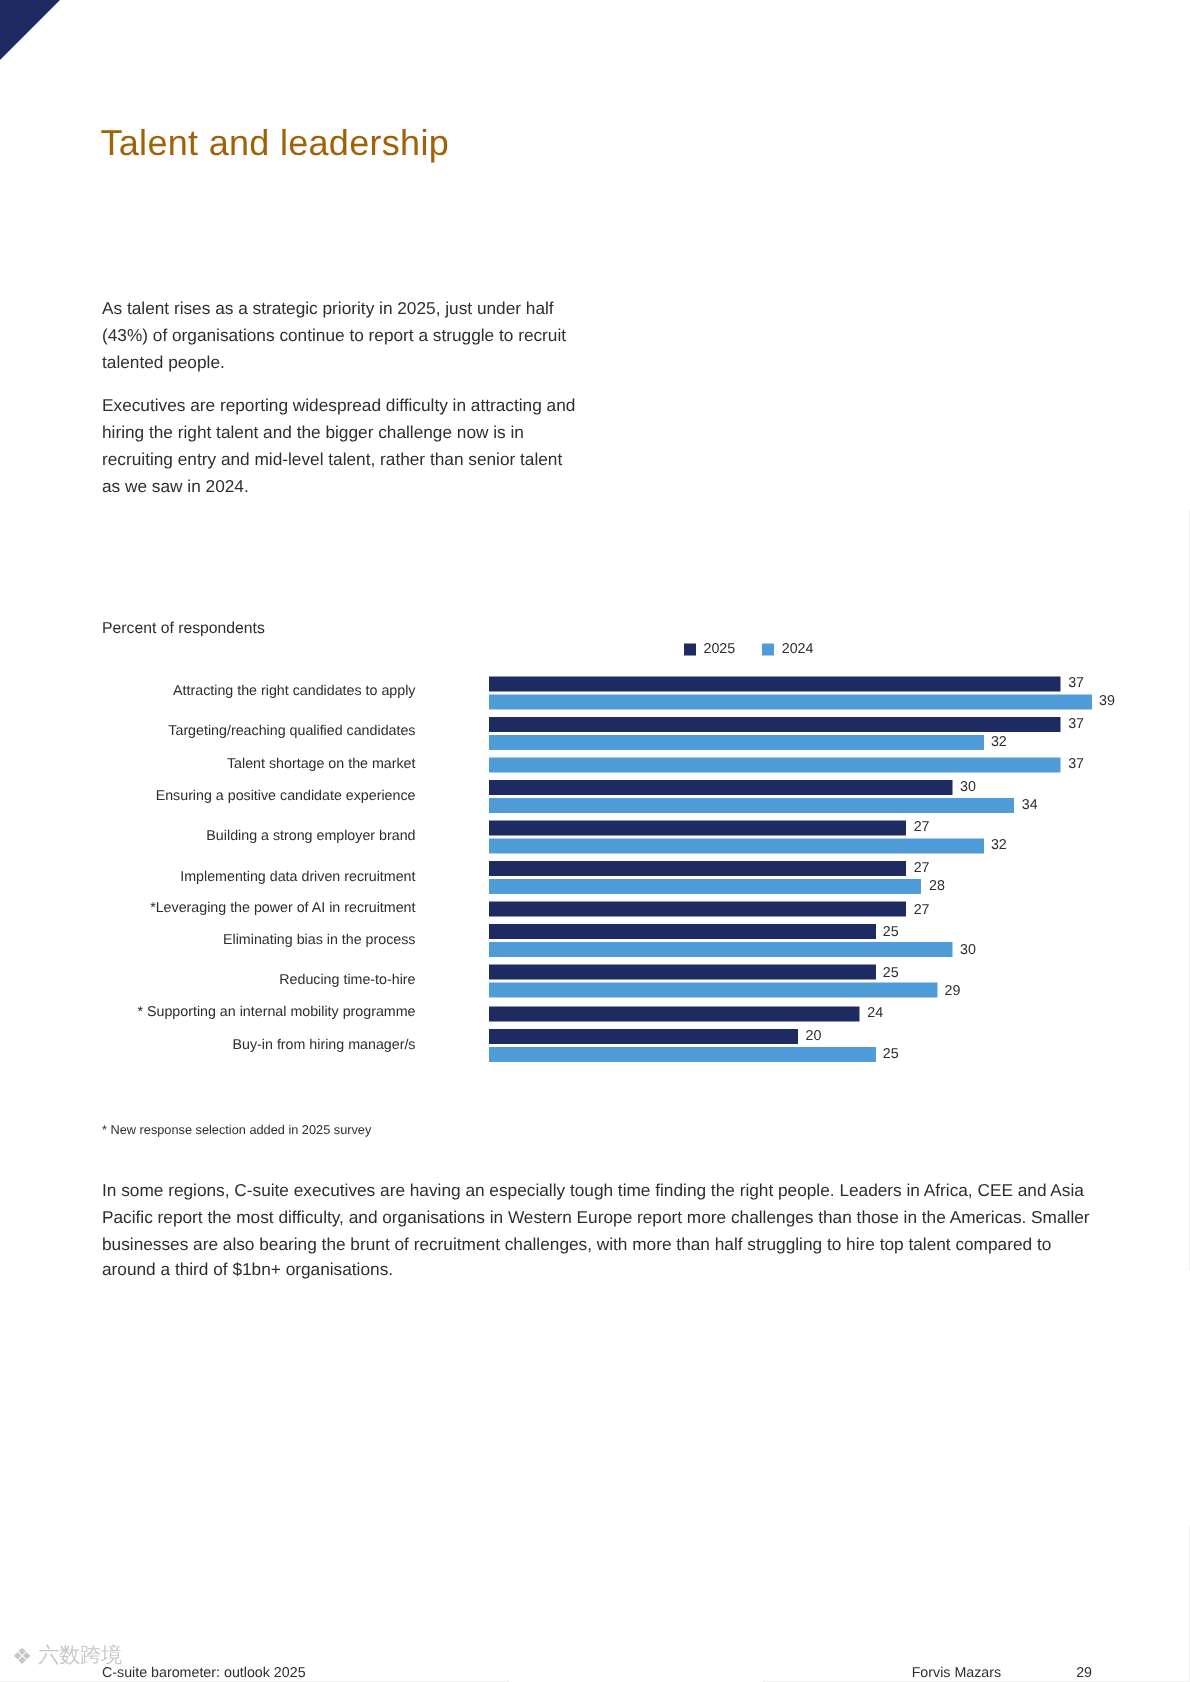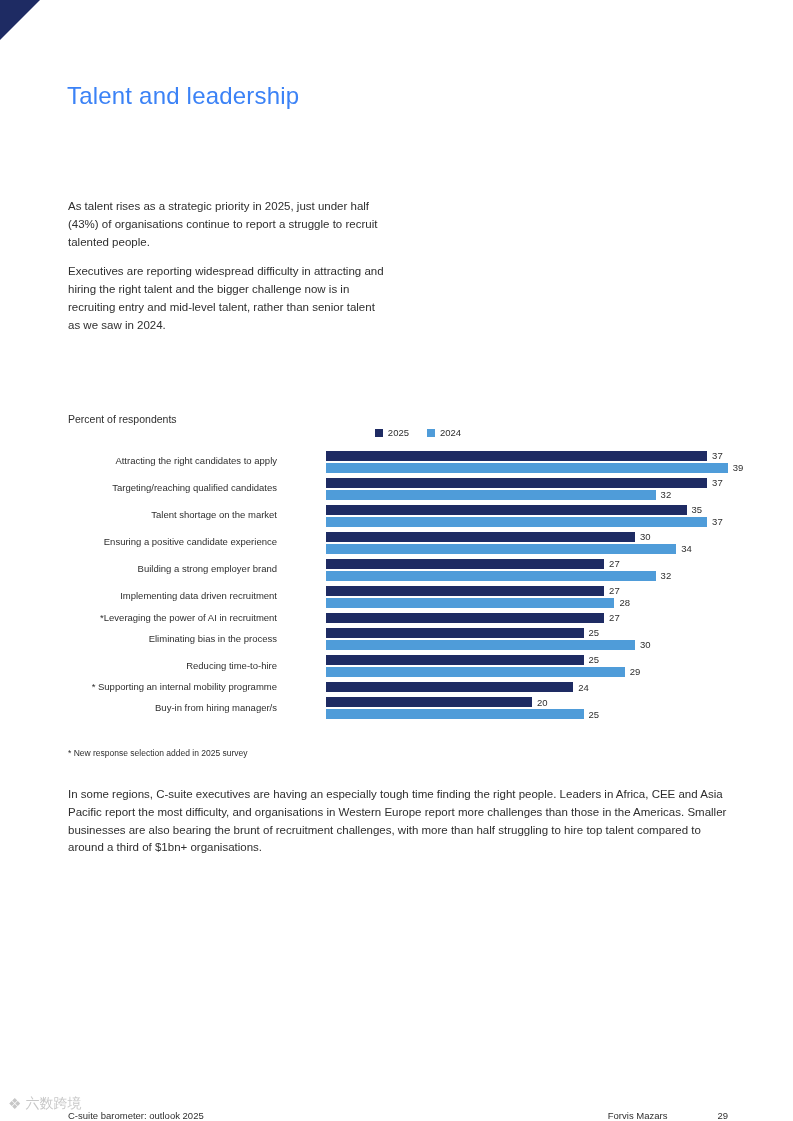--- a/index.html
+++ b/index.html
@@ -13,43 +13,43 @@
     overflow:hidden;
   }
   .corner-triangle {
     position:absolute; top:0; left:0;
     width:0; height:0;
     border-top:40px solid #1e2b63;
     border-right:40px solid transparent;
   }
   .page-title {
     position:absolute; top:66px; left:67px;
-    font-size:24px; font-weight:normal; color:#3b82f6;
+    font-size:24px; font-weight:normal; color:#a16207;
     letter-spacing:0.2px;
   }
   .intro {
     position:absolute; top:198px; left:68px;
     width:660px; display:flex; gap:26px;
   }
   .intro .col { width:317px; font-size:11.5px; line-height:1.55; color:#2e2e2e; }
   .intro p { margin:0 0 12px 0; }
   .section-heading {
     position:absolute; top:376px; left:68px;
     font-size:17px; font-weight:bold; color:#0072ce;
   }
   .section-subheading {
     position:absolute; top:413px; left:68px;
     font-size:10.5px; color:#2e2e2e;
   }
   .chart {
     position:absolute; top:427px; left:68px; width:700px;
   }
   .legend {
-    display:flex; gap:18px; margin-bottom:10px;
-    font-size:9.5px; color:#2e2e2e; align-items:center;justify-content:center;
+    display:flex; gap:18px; margin-left:388px; margin-bottom:10px;
+    font-size:9.5px; color:#2e2e2e; align-items:center;
   }
   .legend-item { display:flex; align-items:center; gap:5px; }
   .legend-swatch { width:8px; height:8px; display:inline-block; }
   .chart-row { display:flex; align-items:center; padding:2.5px 0; }
   .row-label {
     width:214px; padding-right:5px; box-sizing:border-box;
     text-align:right; font-size:9.5px; color:#2e2e2e; line-height:1.1;
   }
   .row-bars { flex:1; display:flex; flex-direction:column; gap:2px;padding-left:44px; }
   .bar-line { display:flex; align-items:center; height:10px; }
@@ -129,24 +129,20 @@
             <div class="bar-line">
               <div class="bar" style="width: 329.6px; background: rgb(79, 156, 217);"></div>
               <span class="bar-value">32</span>
             </div>
           </div>
         </div>
         <div class="chart-row">
           <div class="row-label">Talent shortage on the market</div>
           <div class="row-bars">
             <div class="bar-line">
-              <div class="bar" style="width: 360.5px; background: rgb(30, 43, 99);"></div>
-              <span class="bar-value">35</span>
-            </div>
-            <div class="bar-line">
               <div class="bar" style="width: 381.1px; background: rgb(79, 156, 217);"></div>
               <span class="bar-value">37</span>
             </div>
           </div>
         </div>
         <div class="chart-row">
           <div class="row-label">Ensuring a positive candidate experience</div>
           <div class="row-bars">
             <div class="bar-line">
               <div class="bar" style="width: 309px; background: rgb(30, 43, 99);"></div>

